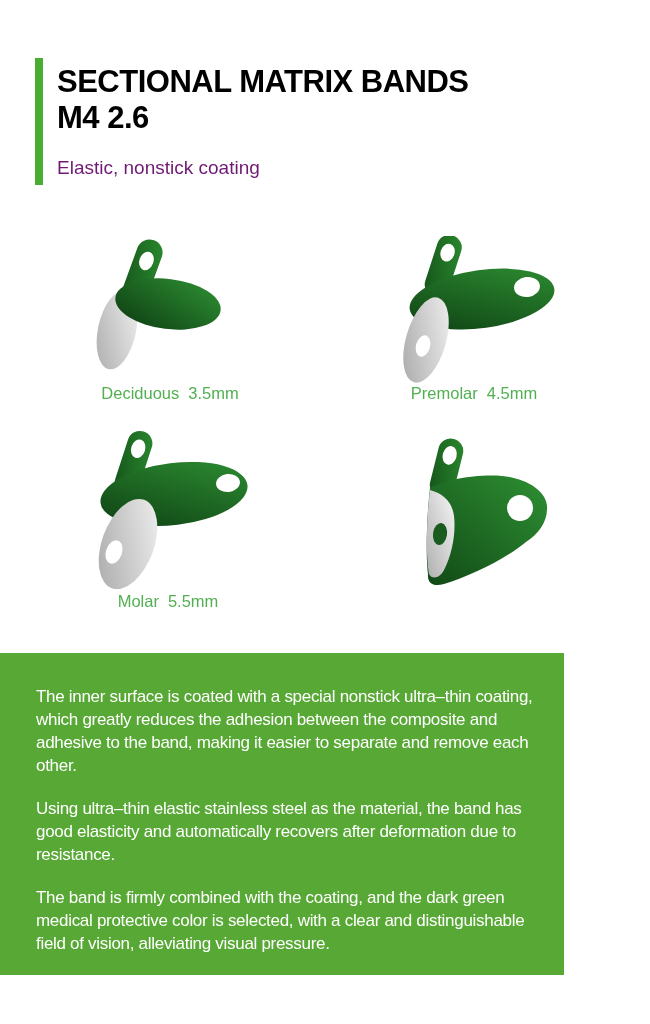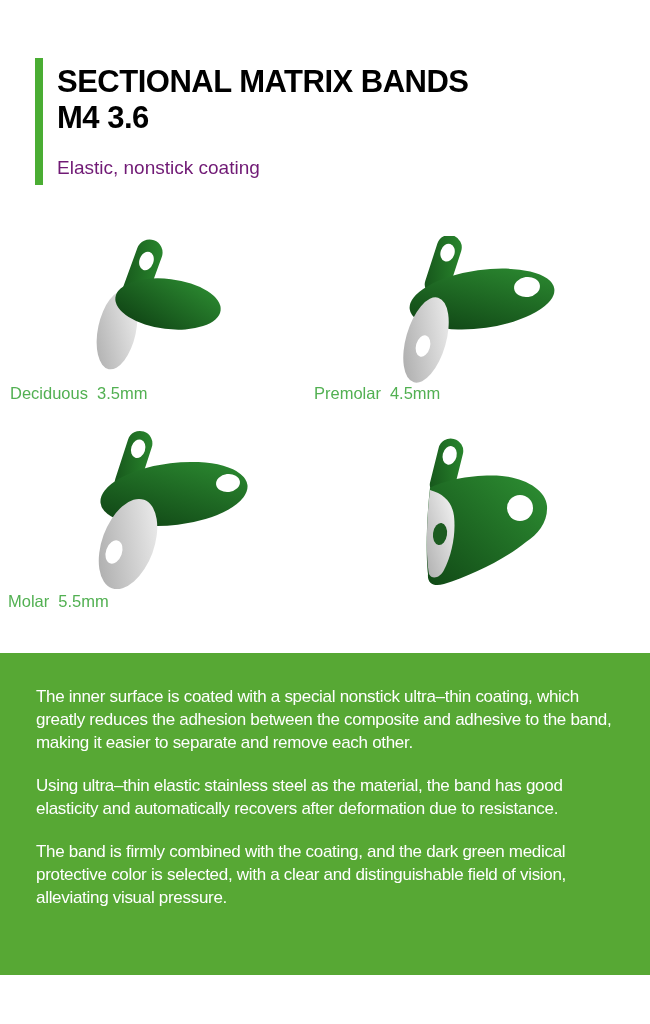--- a/index.html
+++ b/index.html
@@ -42,53 +42,54 @@
   
   .band-svg { position: absolute; }
   .svg-1 { left: 95px;  top: 238px; width: 135px; height: 132px; }
   .svg-2 { left: 400px; top: 236px; width: 165px; height: 150px; }
   .svg-3 { left: 90px;  top: 430px; width: 160px; height: 162px; }
   .svg-4 { left: 400px; top: 438px; width: 160px; height: 150px; }
 
   .band-label {
     position: absolute;
     width: 320px;
+    text-align: center;
     color: #52b052;
     font-size: 16.5px;
     white-space: nowrap;
   }
   .label-1 { left: 10px;  top: 384px; }
   .label-2 { left: 314px; top: 384px; }
   .label-3 { left: 8px;   top: 592px; }
   .label-4 { left: 318px; top: 592px; }
   .band-label .size { margin-left: 9px; }
 
   
   .info-panel {
     position: absolute;
     left: 0; top: 653px;
-    width: 650px; height: 322px;
+    width: 564px; height: 322px;
     background: #57a834;
     padding: 32px 26px 0 36px;
     color: #ffffff;
     font-size: 17px;
     line-height: 23px;
     letter-spacing: -0.3px;
   }
   .info-panel p { margin: 0 0 20px 0; }
 </style>
 </head>
 <body>
 
 <div class="page">
 
   <div class="accent-bar"></div>
   <h1 class="title">
     <span>SECTIONAL MATRIX BANDS</span>
-    <span>M4 3.6</span>
+    <span>M4 2.6</span>
   </h1>
   <div class="subtitle">Elastic, nonstick coating</div>
 
   <svg class="band-svg svg-1" viewBox="0 0 135 132">
     <defs>
       <linearGradient id="bg1" x1="0" y1="1" x2="1" y2="0">
         <stop offset="0" stop-color="#0d3d12"></stop>
           <stop offset="1" stop-color="#2e9033"></stop>
       </linearGradient>
       <linearGradient id="tg1" x1="1" y1="0" x2="0" y2="1">

